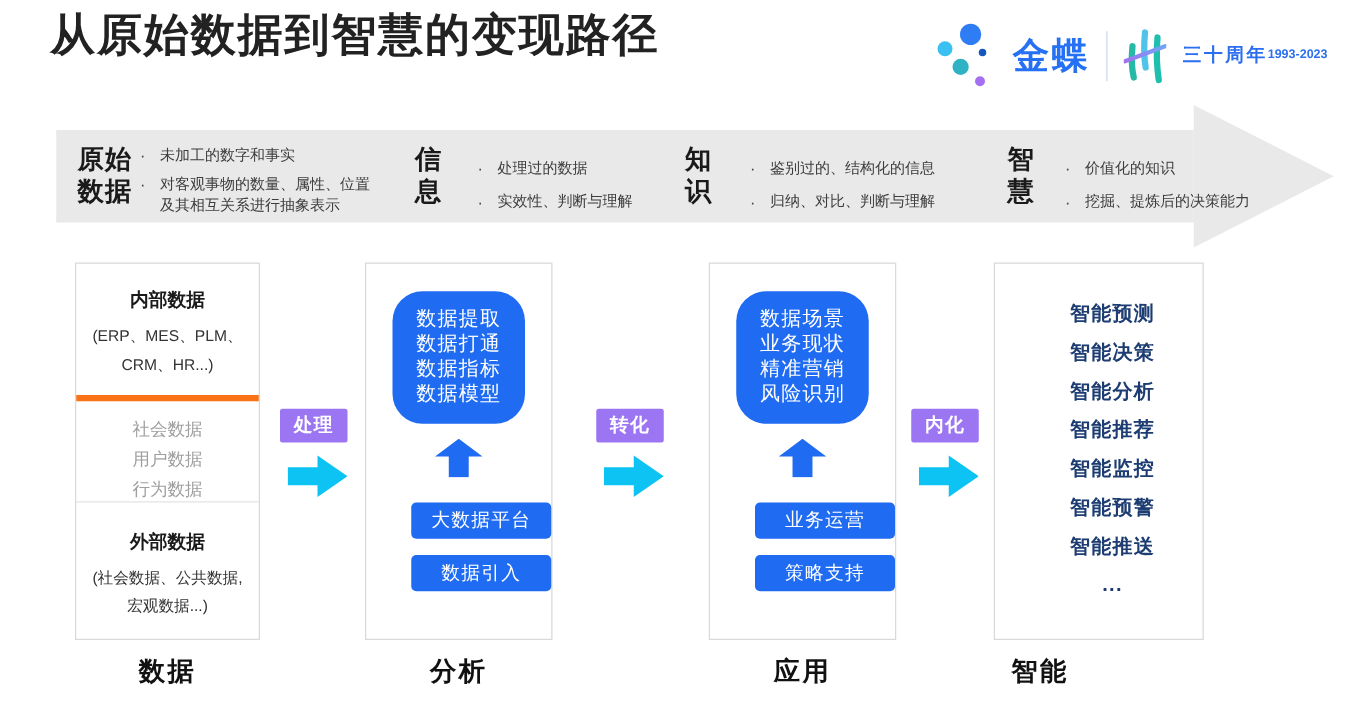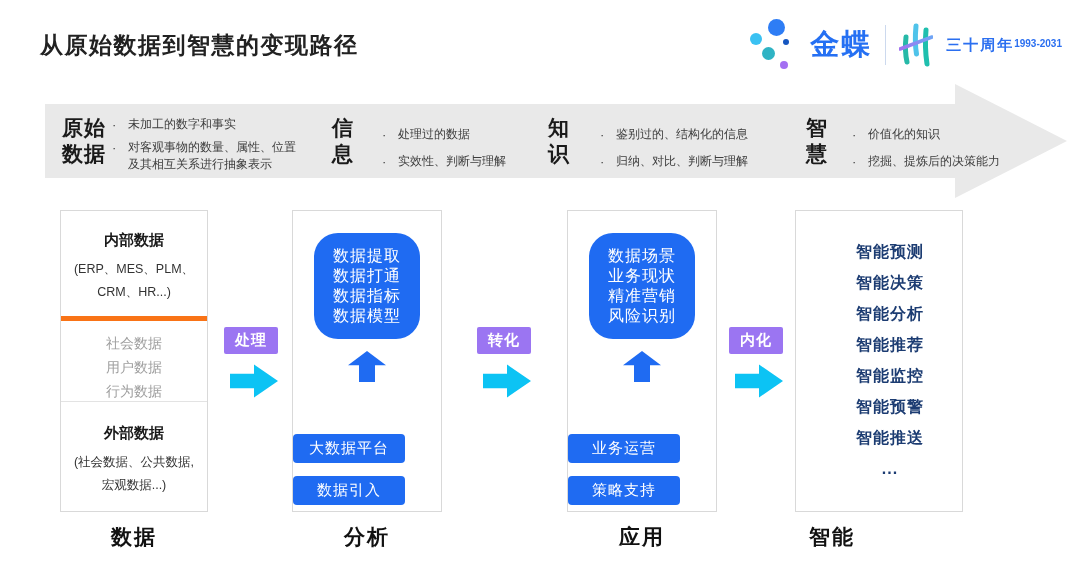--- a/index.html
+++ b/index.html
@@ -1,20 +1,20 @@
 <!DOCTYPE html>
 <html><head>
 <meta charset="utf-8">
 <style>
   html,body{margin:0;padding:0;background:#fff;}
   #stage{position:relative;width:1080px;height:562px;background:#fff;overflow:hidden;
          font-family:"Liberation Sans","DejaVu Sans",sans-serif;}
 
   
-  .page-title{position:absolute;left:40px;top:30px;font-size:23px;font-weight:800;
+  .page-title{position:absolute;left:40px;top:4px;font-size:36px;font-weight:800;
               color:#222;letter-spacing:1.5px;}
 
   
   .logo{position:absolute;right:18px;top:16px;display:flex;align-items:center;gap:13px;height:58px;}
   .dots{position:relative;width:48px;height:54px;}
   .dots span{position:absolute;border-radius:50%;}
   .d1{left:19px;top:1px;width:17px;height:17px;background:#2e7df5;}
   .d2{left:1px;top:15px;width:12px;height:12px;background:#3ac1f2;}
   .d3{left:13px;top:29px;width:13px;height:13px;background:#2fb3c4;}
   .d4{left:34px;top:21px;width:6px;height:6px;background:#1556c0;}
@@ -51,21 +51,21 @@
   .sec3{flex:1;padding-top:22px;}
   .sec-title{font-size:15px;font-weight:800;color:#1a1a1a;margin-bottom:8px;}
   .sec-sub{font-size:12.5px;color:#333;line-height:1.85;width:126px;margin:0 auto;}
   .gray-item{font-size:14px;color:#9e9e9e;line-height:19px;margin-bottom:5px;}
 
   
   .panel{margin:22px auto 0;width:106px;border-radius:24px;background:#1f6bf2;color:#fff;
          font-size:16px;line-height:20px;text-align:center;padding:13px 0;letter-spacing:1px;}
   .up-arrow{margin:12px auto 0;width:38px;height:31px;background:#1f6bf2;
             clip-path:polygon(50% 0,100% 46%,71% 46%,71% 100%,29% 100%,29% 46%,0 46%);}
-  .btn-stack{display:flex;flex-direction:column;align-items:flex-start;gap:13px;margin-top:52px;}
+  .btn-stack{display:flex;flex-direction:column;align-items:flex-end;gap:13px;margin-top:20px;}
   .blue-btn{width:112px;height:29px;background:#1f6bf2;border-radius:4px;color:#fff;
             font-size:15px;display:flex;align-items:center;justify-content:center;letter-spacing:1px;}
 
   
   .smart-list{padding-top:25px;padding-left:22px;text-align:center;}
   .smart-item{font-size:16px;font-weight:800;color:#1c3c72;line-height:31px;letter-spacing:1px;}
 
   
   .connector{position:absolute;top:327px;width:54px;display:flex;flex-direction:column;align-items:flex-end;}
   #conn-1{left:224px;} #conn-2{left:477px;} #conn-3{left:729px;}
@@ -104,21 +104,21 @@
             <stop offset="1" stop-color="#6fa5f5"></stop>
         </linearGradient>
       </defs>
       <path d="M7,16 Q5.5,30 8,41" stroke="#26b9a8" stroke-width="5" fill="none" stroke-linecap="round"></path>
       <path d="M17,5 Q15.5,21 17.5,33" stroke="#4fc3ea" stroke-width="5" fill="none" stroke-linecap="round"></path>
       <path d="M27,9 Q25.5,26 28,43" stroke="#1fbfae" stroke-width="5" fill="none" stroke-linecap="round"></path>
       <path d="M1,28 L33,16" stroke="url(#slash)" stroke-width="3.5" stroke-linecap="round"></path>
     </svg>
     <div class="ann-text">
       <div class="ann-main">三十周年</div>
-      <div class="ann-years">1993-2031</div>
+      <div class="ann-years">1993-2023</div>
     </div>
   </div>
 
   <div class="banner-body"></div>
   <div class="banner-head"></div>
 
   <div class="stg-h" style="left:62px;top:115px;">
     <div>原始</div>
     <div>数据</div>
   </div>

